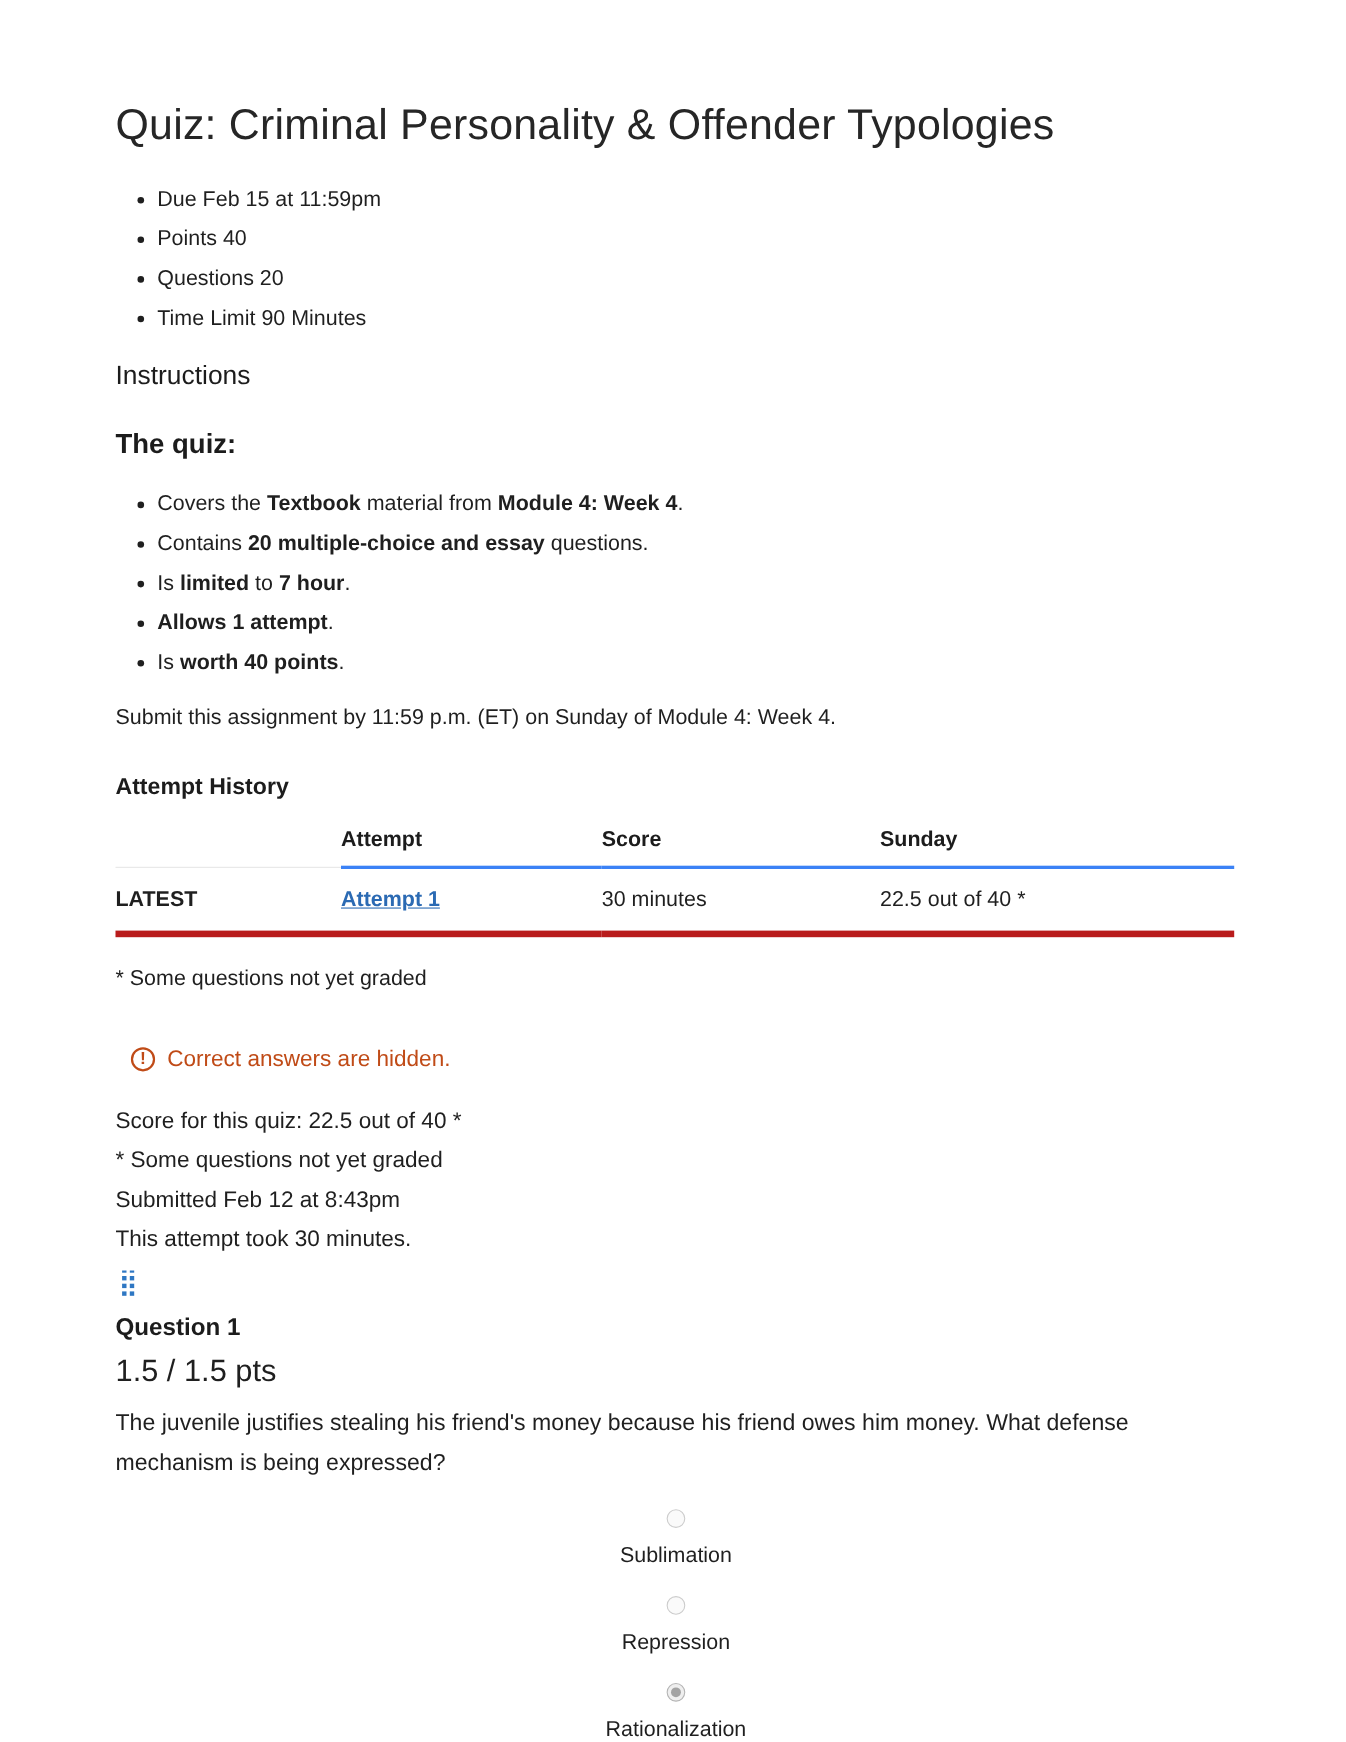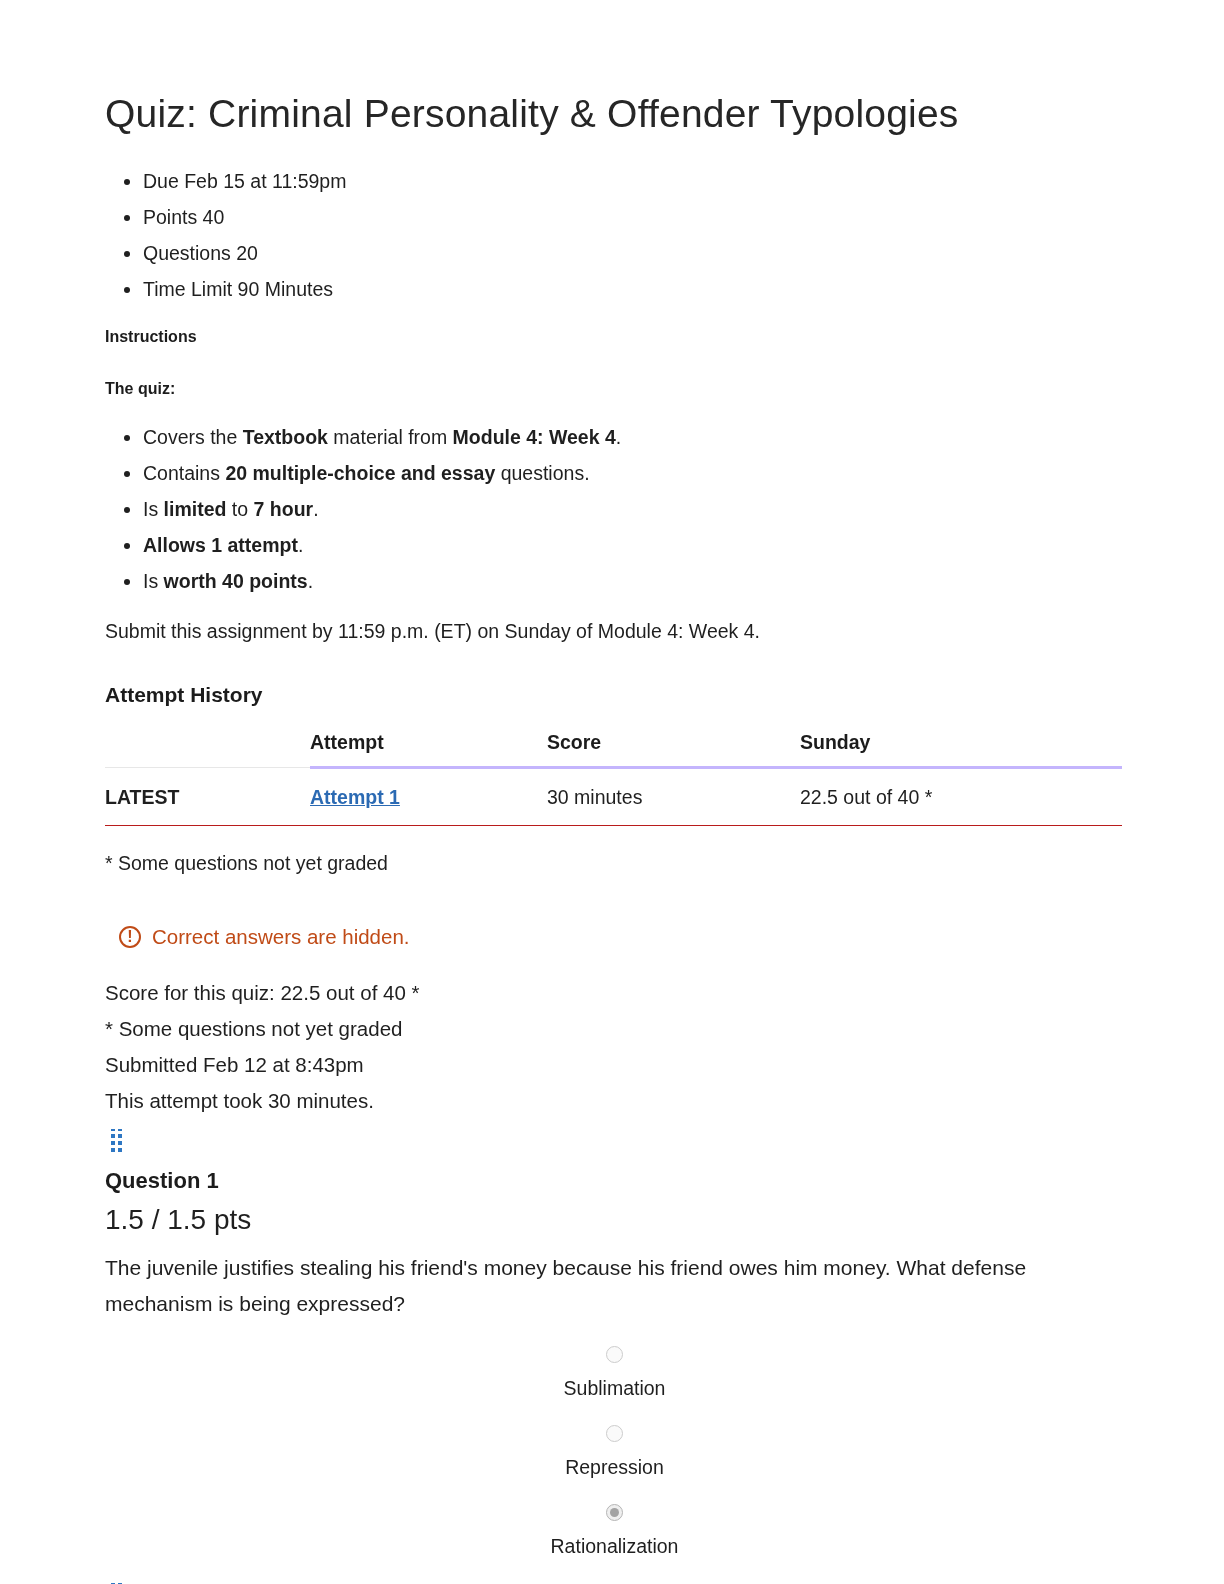--- a/index.html
+++ b/index.html
@@ -17,41 +17,41 @@
     font-size:39px; font-weight:400; color:#262626;
     margin:0 0 32px 0; letter-spacing:0.2px;
   }
 
   ul.bullets { margin:0; padding-left:38px; }
   ul.bullets li {
     font-size:19.5px; line-height:26px; margin-bottom:10px; color:#1f1f1f;
   }
   ul.bullets li b { font-weight:700; }
 
-  .h-instructions { font-size:16px; font-weight:700; margin:26px 0 0 0; color:#1c1c1c; }
-  .p-quiz-intro   { font-size:16px; font-weight:700; margin:34px 0 26px 0; color:#1c1c1c; }
+  .h-instructions { font-size:24px; font-weight:400; margin:26px 0 0 0; color:#1c1c1c; }
+  .p-quiz-intro   { font-size:25px; font-weight:700; margin:34px 0 26px 0; color:#1c1c1c; }
   .p-submit-note  { font-size:19.5px; margin:26px 0 0 0; color:#1f1f1f; }
 
   .h-attempt-history { font-size:21px; font-weight:700; margin:40px 0 0 0; color:#1c1c1c; }
 
   table.attempt-table {
     border-collapse:collapse; margin-top:18px; width:1017px; table-layout:fixed;
   }
   table.attempt-table col.c0 { width:205px; }
   table.attempt-table col.c1 { width:237px; }
   table.attempt-table col.c2 { width:253px; }
   table.attempt-table col.c3 { width:322px; }
   table.attempt-table th {
     text-align:left; font-size:19.5px; font-weight:700; color:#1c1c1c;
-    padding:6px 0 12px 0; border-bottom:3px solid #c4b5fd;
+    padding:6px 0 12px 0; border-bottom:3px solid #3b82f6;
   }
   table.attempt-table th.empty { border-bottom:1px solid #e7e7e7; }
   table.attempt-table td {
     font-size:19.5px; color:#1f1f1f;
-    padding:17px 0 16px 0; border-bottom:1px solid #b91c1c;
+    padding:17px 0 16px 0; border-bottom:6px solid #b91c1c;
   }
   td.latest { font-weight:700; }
   a.attempt-link {
     color:#2b6ab3; font-weight:700; text-decoration:underline; cursor:pointer;
   }
 
   .footnote { font-size:19.5px; margin:26px 0 0 0; color:#1f1f1f; }
 
   .alert-row {
     margin:50px 0 0 14px; display:flex; align-items:center; gap:11px;

